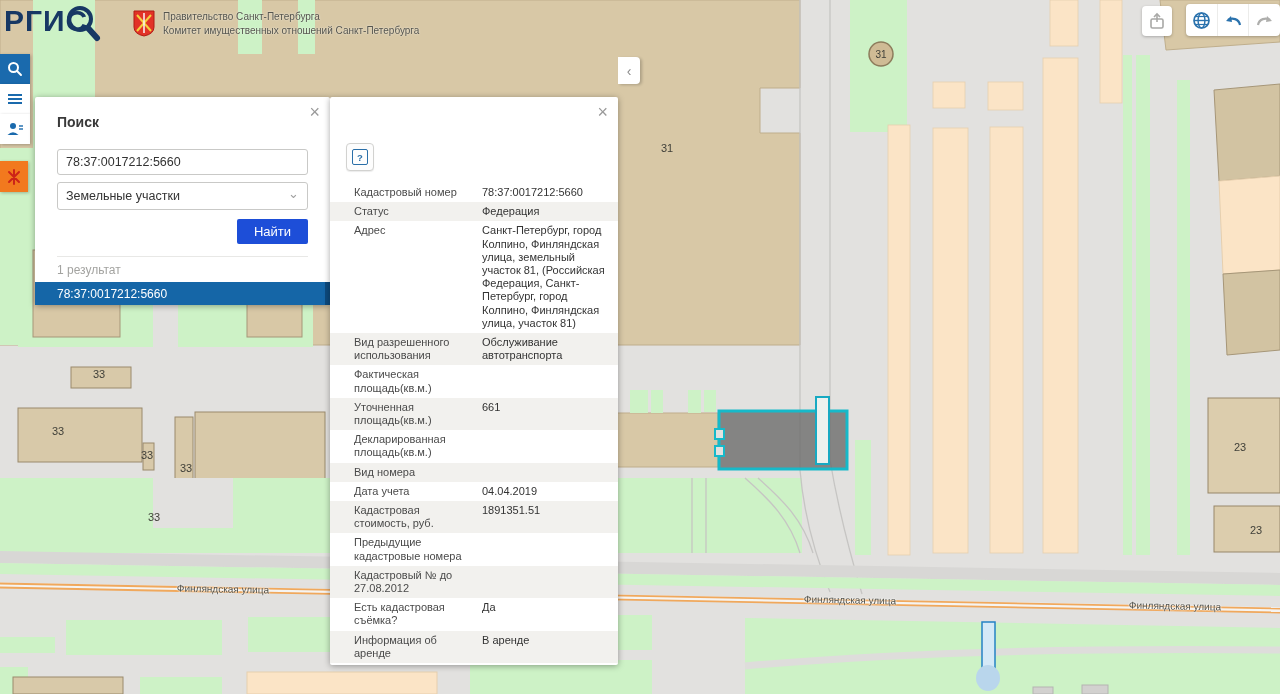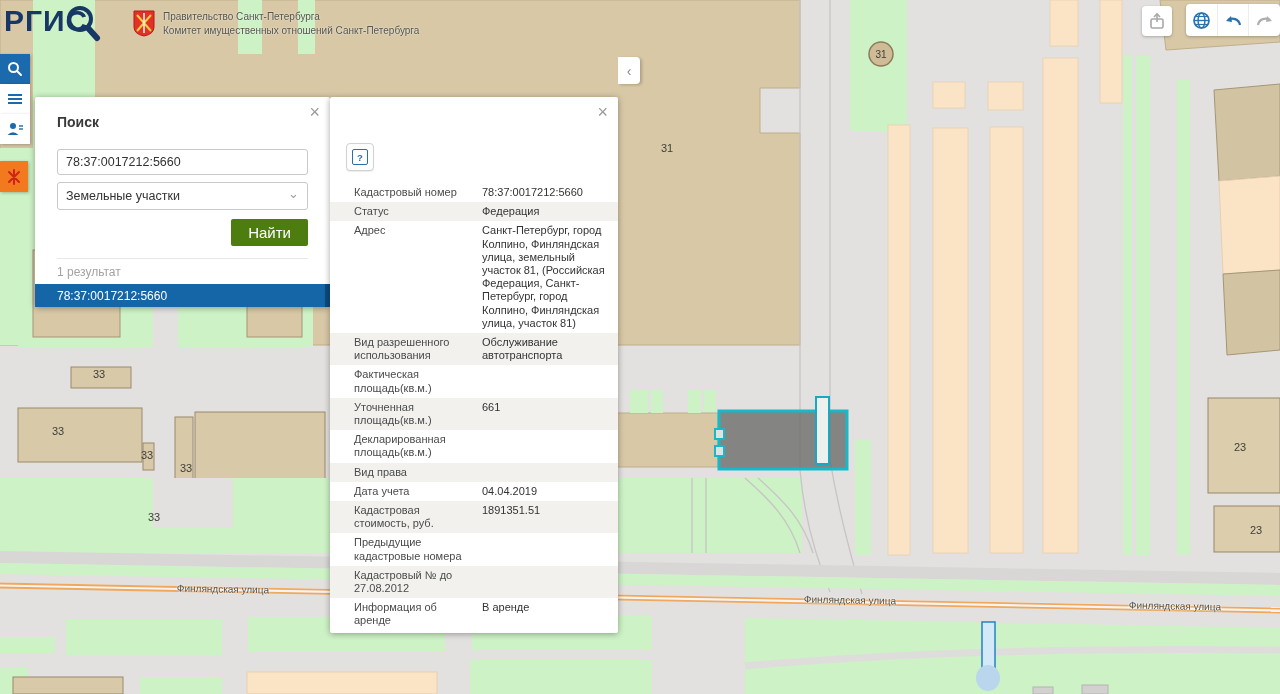--- a/index.html
+++ b/index.html
@@ -44,21 +44,21 @@
   
   #search-panel{left:35px;top:55px;width:295px;}
   #search-panel .panel-header{padding-left:22px;padding-top:8px;}
   .sp-body{padding:10px 22px 0 22px;}
   .sp-input{width:100%;box-sizing:border-box;height:26px;border:1px solid #c9c9c7;border-radius:3px;font-size:12.5px;color:#333;
     padding:0 8px;font-family:"Liberation Sans",sans-serif;background:#fff;}
   .sp-select{position:relative;margin-top:7px;height:26px;border:1px solid #c9c9c7;border-radius:3px;font-size:12.5px;color:#333;
     display:flex;align-items:center;padding:0 8px;cursor:pointer;}
   .sp-select .chev{position:absolute;right:8px;top:3px;color:#a0a0a0;font-size:13px;}
   .sp-actions{display:flex;justify-content:flex-end;margin-top:9px;}
-  .find-btn{background:#4d7c0f;color:#fff;font-size:15px;border:none;padding:5px 17px;border-radius:2px;cursor:pointer;
+  .find-btn{background:#1d4ed8;color:#fff;font-size:13px;border:none;padding:5px 17px;border-radius:2px;cursor:pointer;
     font-family:"Liberation Sans",sans-serif;}
   .sp-divider{border-top:1px solid #e8e8e6;margin-top:12px;}
   .sp-count{padding:6px 22px 5px 22px;font-size:12px;color:#a3a3a0;}
   .result-row{position:relative;height:23px;background:#1566a7;color:#fff;font-size:12px;display:flex;align-items:center;
     padding-left:22px;cursor:pointer;}
   .result-scroll{position:absolute;right:0;top:0;width:5px;height:100%;background:#0d4a7d;}
 
   
   #info-panel{left:330px;top:55px;width:288px;}
   #info-panel .panel-header{padding-left:16px;padding-top:8px;}
@@ -329,40 +329,44 @@
       </div>
       <div class="attr-row">
         <div class="attr-label">Уточненная площадь(кв.м.)</div>
         <div class="attr-value">661</div>
       </div>
       <div class="attr-row">
         <div class="attr-label">Декларированная площадь(кв.м.)</div>
         <div class="attr-value"></div>
       </div>
       <div class="attr-row">
-        <div class="attr-label">Вид права</div>
+        <div class="attr-label">Вид номера</div>
         <div class="attr-value"></div>
       </div>
       <div class="attr-row">
         <div class="attr-label">Дата учета</div>
         <div class="attr-value">04.04.2019</div>
       </div>
       <div class="attr-row">
         <div class="attr-label">Кадастровая стоимость, руб.</div>
         <div class="attr-value">1891351.51</div>
       </div>
       <div class="attr-row">
         <div class="attr-label">Предыдущие кадастровые номера</div>
         <div class="attr-value"></div>
       </div>
       <div class="attr-row">
         <div class="attr-label">Кадастровый № до 27.08.2012</div>
         <div class="attr-value"></div>
       </div>
       <div class="attr-row">
+        <div class="attr-label">Есть кадастровая съёмка?</div>
+        <div class="attr-value">Да</div>
+      </div>
+      <div class="attr-row">
         <div class="attr-label">Информация об аренде</div>
         <div class="attr-value">В аренде</div>
       </div>
     </div>
   </div>
   <div class="collapse-btn">‹</div>
 
 </div>
 
 </body></html>

